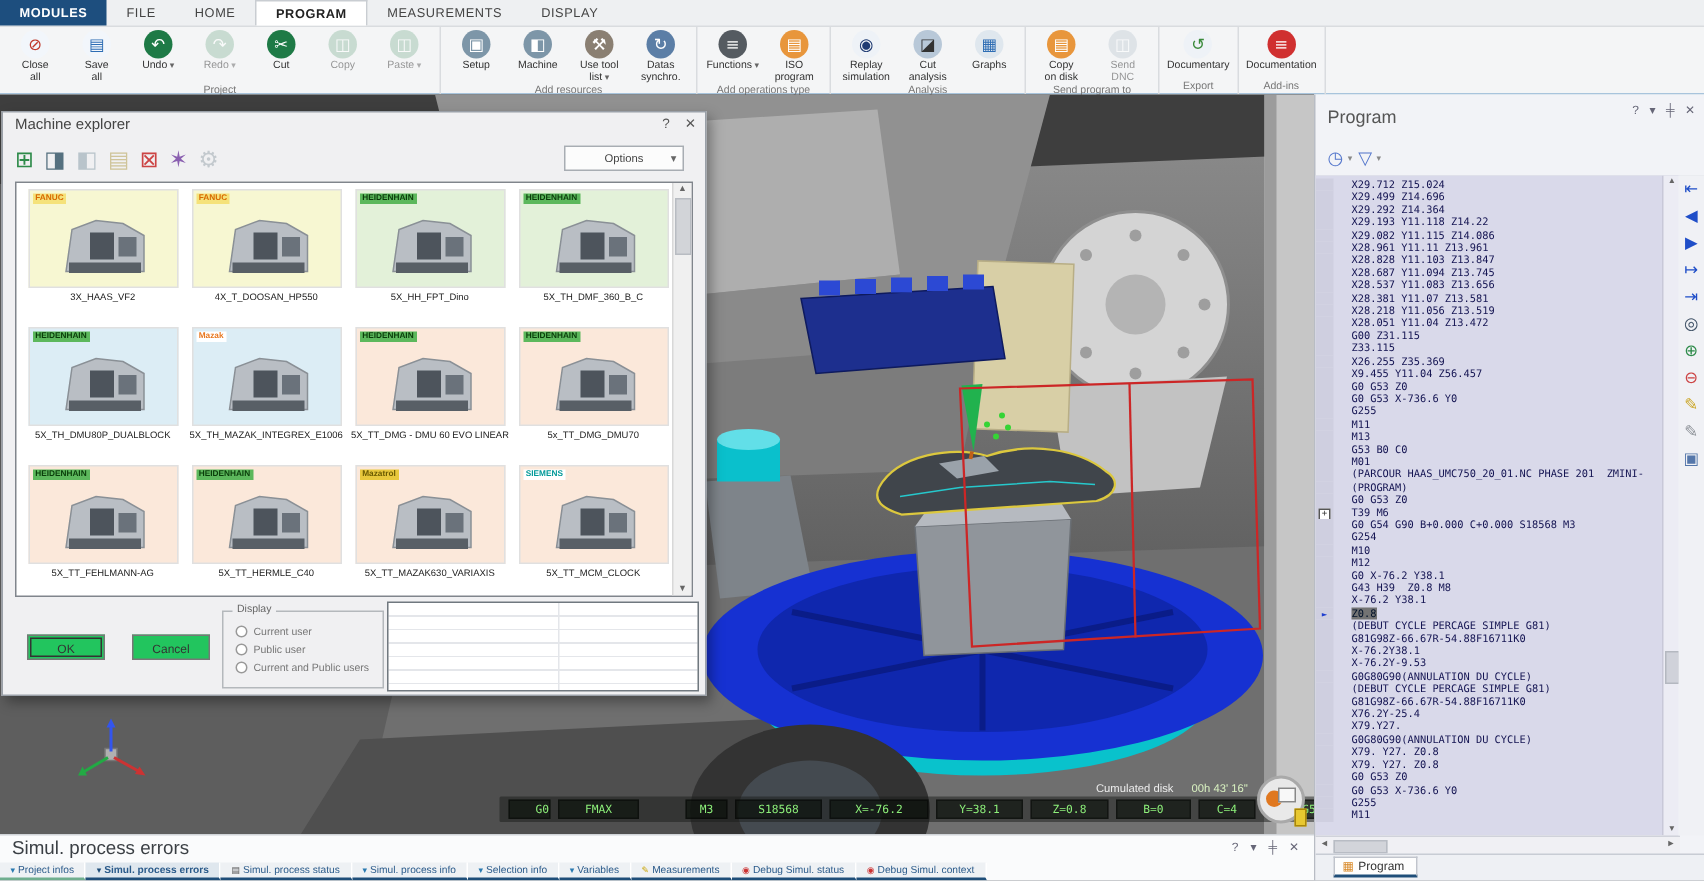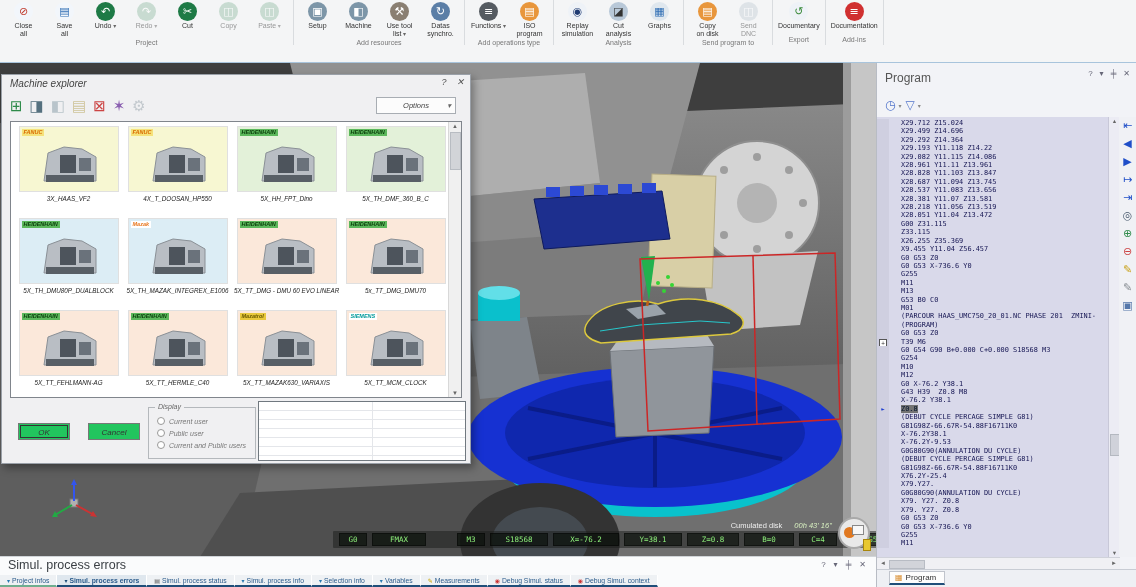--- a/index.html
+++ b/index.html
@@ -23,41 +23,41 @@
   .rbtn.arrow .rlabel::after{content:" \25BE";font-size:6px;color:#666;}
   .rgname{font-size:7px;color:#777;text-align:center;height:10px;line-height:10px;}
 
   
   .vp{position:absolute;left:0;top:63px;width:876px;height:493px;overflow:hidden;background:#555;}
   .vp svg.scene{position:absolute;left:0;top:0;}
   .hud{position:absolute;left:333px;top:468px;height:15px;display:flex;align-items:center;gap:5px;
        background:rgba(25,28,25,.5);padding:1px 6px;border-radius:1px;}
   .hud span{display:inline-block;font-family:"DejaVu Sans Mono",monospace;font-size:7.5px;line-height:11px;
        color:#8df07a;background:rgba(8,14,8,.62);text-align:center;border:1px solid rgba(0,0,0,.4);}
-  .hud span:nth-of-type(1){width:26px;}
+  .hud span:nth-of-type(1){width:26px;text-align:right;}
   .hud span:nth-of-type(2){width:52px;}
   .hud span:nth-of-type(3){width:26px;margin-left:26px;}
   .hud span:nth-of-type(4){width:56px;}
   .hud span:nth-of-type(5){width:64px;}
   .hud span:nth-of-type(6){width:56px;}
   .hud span:nth-of-type(7){width:50px;}
   .hud span:nth-of-type(8){width:48px;}
   .hud span:nth-of-type(9){width:36px;}
   .hud span:nth-of-type(10){width:44px;margin-left:10px;}
   .vtime{position:absolute;right:44px;top:458px;font-size:7.5px;color:#ececec;}
-  .vtime .tv{color:#d8f0c0;margin-left:12px;font-style:italic;}
+  .vtime .tv{color:#d8f0c0;margin-left:12px;}
   .rec{position:absolute;right:6px;top:454px;width:28px;height:28px;border-radius:50%;background:#e9e9e9;border:2px solid #a9a9a9;cursor:pointer;}
   .rec .ring{position:absolute;left:4px;top:8px;width:11px;height:11px;border-radius:50%;background:#e07820;}
   .rec .disk{position:absolute;right:4px;top:6px;width:10px;height:8px;background:#f8f8f8;border:1px solid #888;}
   .rec .batt{position:absolute;right:-3px;bottom:-4px;width:6px;height:10px;background:#e8c830;border:1px solid #a8860b;}
   .triad{position:absolute;left:48px;top:412px;}
 
   
   .dlg{position:absolute;left:1px;top:74px;width:470px;height:390px;background:#f0f0f2;border:1px solid #9aa0a8;
-       box-shadow:3px 4px 8px rgba(0,0,0,.35);box-sizing:border-box;font-style:italic;}
+       box-shadow:3px 4px 8px rgba(0,0,0,.35);box-sizing:border-box;}
   .dlg-title{position:absolute;left:8px;top:3px;font-size:10px;color:#444;}
   .dlg-hicons{position:absolute;right:6px;top:2px;font-size:9px;color:#555;display:flex;gap:10px;}
   .dlg-hicons span{cursor:pointer;}
   .dlg-toolbar{position:absolute;left:8px;top:19px;height:24px;display:flex;gap:7px;align-items:center;}
   .dlg-toolbar .ticon{font-size:15px;line-height:20px;cursor:pointer;}
   .dlg-options{position:absolute;right:14px;top:22px;width:78px;height:15px;border:1px solid #a8adb3;background:#fcfcfc;
        font-size:7.5px;line-height:15px;color:#444;text-align:center;cursor:pointer;}
   .dlg-options::after{content:"\25BE";position:absolute;right:4px;color:#666;}
   .dlg-list{position:absolute;left:8px;top:46px;width:452px;height:277px;border:1px solid #80858c;background:#fff;box-sizing:border-box;overflow:hidden;}
   .mgrid{display:grid;grid-template-columns:repeat(4,105px);grid-auto-rows:90px;gap:2px 4px;padding:4px 0 0 5px;}
@@ -127,20 +127,34 @@
         border-right:1px solid #fff;border-bottom:2px solid #1f4e79;box-sizing:border-box;white-space:nowrap;cursor:pointer;}
   .btab.active{background:#dfe7ee;font-weight:bold;}
   .btab .bticon{font-size:6px;}
 </style>
 </head>
 <body>
 
 <div class="app">
 
   <div class="ribbon">
+    <div class="tabrow">
+
+        <div class="rtab dark">MODULES</div>
+
+        <div class="rtab">FILE</div>
+
+        <div class="rtab">HOME</div>
+
+        <div class="rtab active">PROGRAM</div>
+
+        <div class="rtab">MEASUREMENTS</div>
+
+        <div class="rtab">DISPLAY</div>
+      </div>
     <div class="ribbon-body">
       <div class="rgroup">
         <div class="rbtns">
 
             <div class="rbtn">
               <span class="ric glyphfont" style="background: rgb(242, 246, 251); color: rgb(192, 57, 43);">⊘</span>
               <span class="rlabel">Close
 all</span>
             </div>
 

